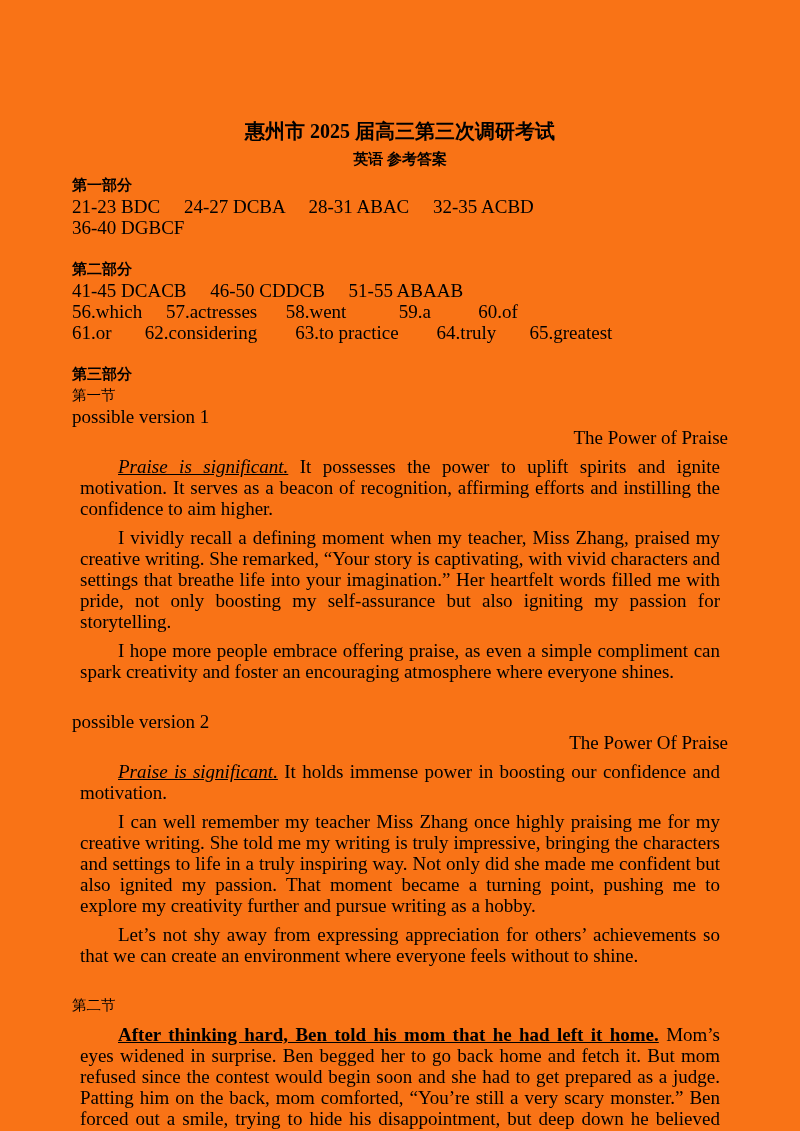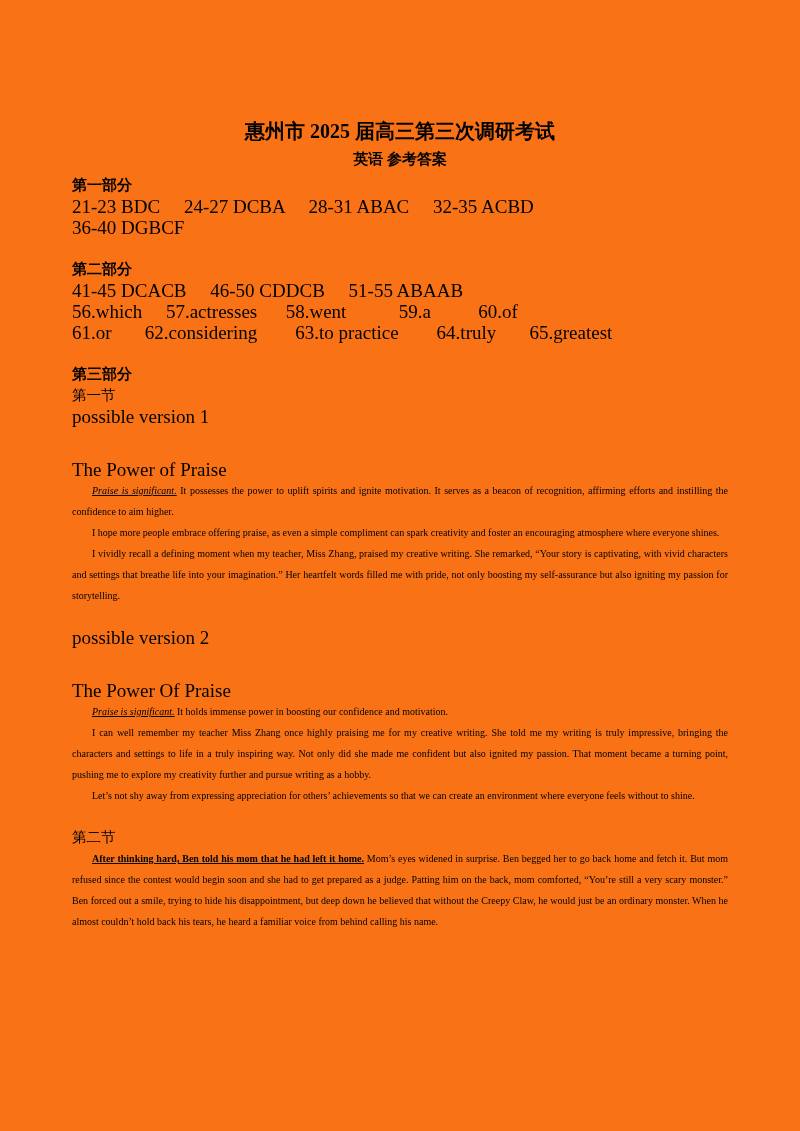--- a/index.html
+++ b/index.html
@@ -43,27 +43,26 @@
     font-weight: bold;
   }
   .sub-heading {
     font-size: 14.5px;
     font-weight: normal;
   }
   .answers {
     white-space: pre-wrap;
   }
   .center-title {
-    text-align: left;
-    margin-top: 32px;
+    text-align: right;
   }
   .para {
-    font-size: 10px;
+    font-size: 19px;
     line-height: 21px;
-    margin: 0;
+    margin: 8px;
     text-align: justify;
     text-indent: 2em;
   }
   .spacer {
     height: 21px;
   }
   .lead-italic {
     font-style: italic;
     text-decoration: underline;
   }
@@ -93,22 +92,22 @@
     <p class="line answers">61.or       62.considering        63.to practice        64.truly       65.greatest</p>
 
     <div class="spacer"></div>
 
     <p class="line sec-heading">第三部分</p>
     <p class="line sub-heading">第一节</p>
 
     <p class="line">possible version 1</p>
     <p class="line center-title">The Power of Praise</p>
     <p class="para"><span class="lead-italic">Praise is significant.</span><span> It possesses the power to uplift spirits and ignite motivation. It serves as a beacon of recognition, affirming efforts and instilling the confidence to aim higher.</span></p>
+    <p class="para">I vividly recall a defining moment when my teacher, Miss Zhang, praised my creative writing. She remarked, “Your story is captivating, with vivid characters and settings that breathe life into your imagination.” Her heartfelt words filled me with pride, not only boosting my self-assurance but also igniting my passion for storytelling.</p>
     <p class="para">I hope more people embrace offering praise, as even a simple compliment can spark creativity and foster an encouraging atmosphere where everyone shines.</p>
-    <p class="para">I vividly recall a defining moment when my teacher, Miss Zhang, praised my creative writing. She remarked, “Your story is captivating, with vivid characters and settings that breathe life into your imagination.” Her heartfelt words filled me with pride, not only boosting my self-assurance but also igniting my passion for storytelling.</p>
 
     <div class="spacer"></div>
 
     <p class="line">possible version 2</p>
     <p class="line center-title">The Power Of Praise</p>
     <p class="para"><span class="lead-italic">Praise is significant.</span><span> It holds immense power in boosting our confidence and motivation.</span></p>
     <p class="para">I can well remember my teacher Miss Zhang once highly praising me for my creative writing. She told me my writing is truly impressive, bringing the characters and settings to life in a truly inspiring way. Not only did she made me confident but also ignited my passion. That moment became a turning point, pushing me to explore my creativity further and pursue writing as a hobby.</p>
     <p class="para">Let’s not shy away from expressing appreciation for others’ achievements so that we can create an environment where everyone feels without to shine.</p>
 
     <div class="spacer"></div>

